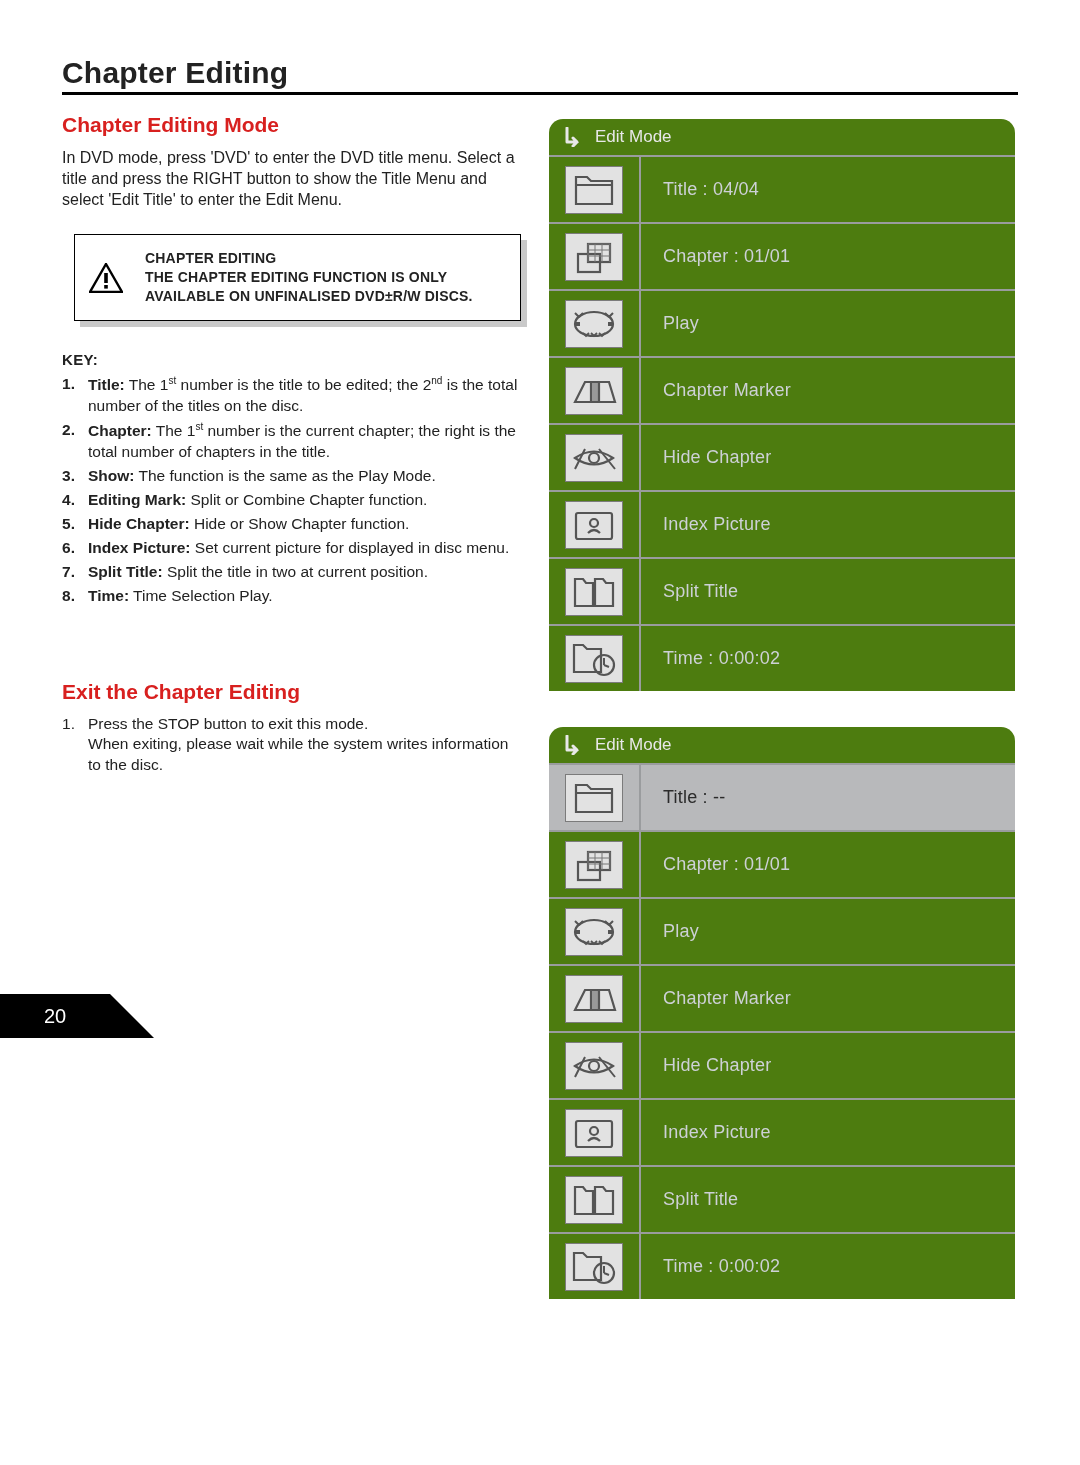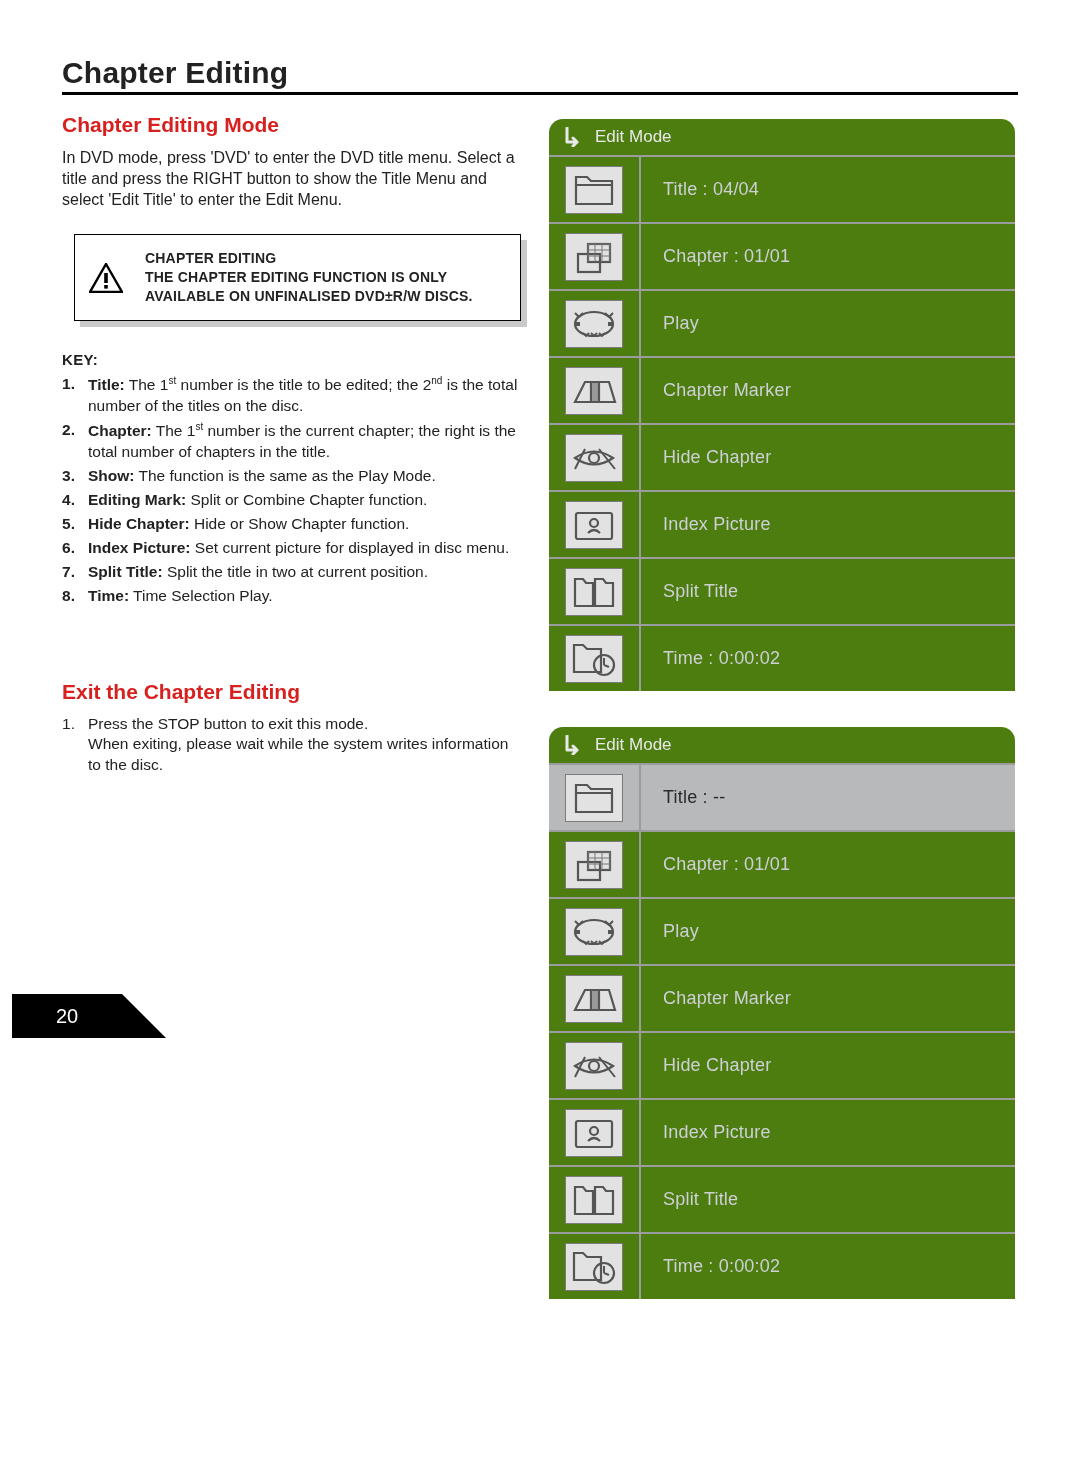--- a/index.html
+++ b/index.html
@@ -33,21 +33,21 @@
   .osd-row { display: flex; align-items: center; height: 67px; border-top: 2px solid #9a9c9e; }
   .osd-row:first-of-type { border-top: 2px solid #9a9c9e; }
   .osd-row.selected { background: #b8b9bb; }
   .osd-row.selected .osd-label { color: #2b2b2b; }
   .osd-icon-cell { width: 92px; height: 100%; display:flex; align-items:center; justify-content:center; border-right: 2px solid #9a9c9e; }
   .osd-icon-box { width: 58px; height: 48px; background: #e2e2e2; border: 1px solid #7b7b7b; display:flex; align-items:center; justify-content:center; }
   .osd-label { flex: 1; padding-left: 22px; color: #cdd1d6; font-size: 18px; letter-spacing: 0.2px;}
   svg { display:block; }
 
   
-  .footer { position: absolute; left: 12px; bottom: 0; width: 110px; height: 44px; background: #000; color: #fff; display:flex; align-items:center; justify-content:center; font-size: 20px; }
+  .footer { position: absolute; left: 0; bottom: 0; width: 110px; height: 44px; background: #000; color: #fff; display:flex; align-items:center; justify-content:center; font-size: 20px; }
   .footer::after { content:""; position:absolute; right:-44px; top:0; border-style: solid; border-width: 44px 0 0 44px; border-color: transparent transparent transparent #000; }
 </style>
 </head>
 <body>
 
 <div class="page">
   <h1 class="chapter-title">Chapter Editing</h1>
 
   <div class="cols">
     <div class="left">

